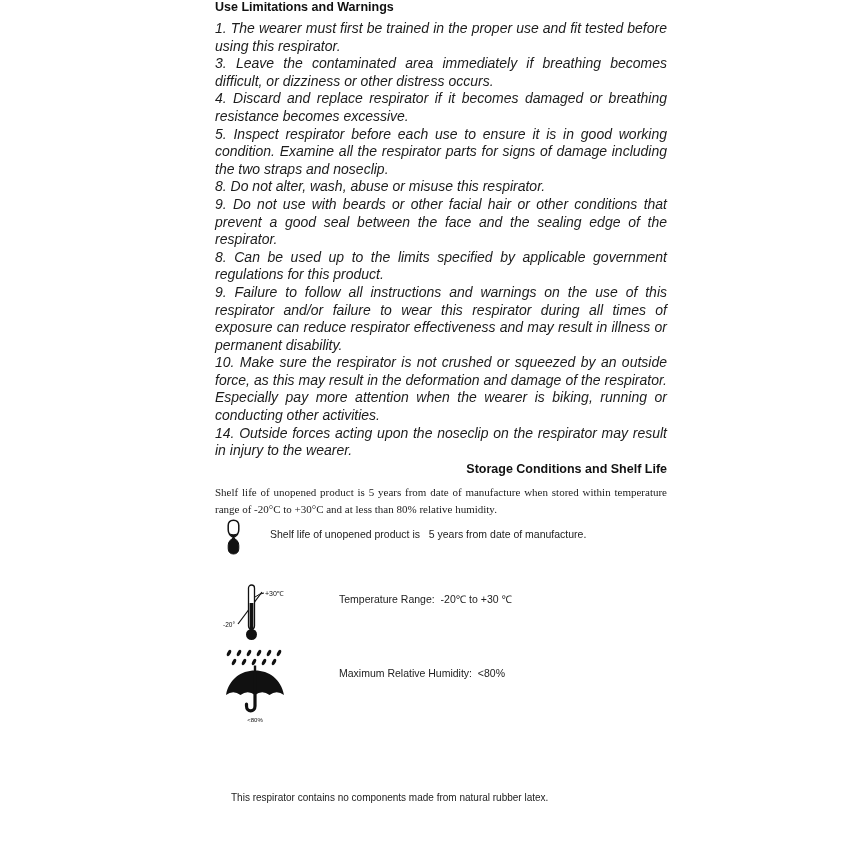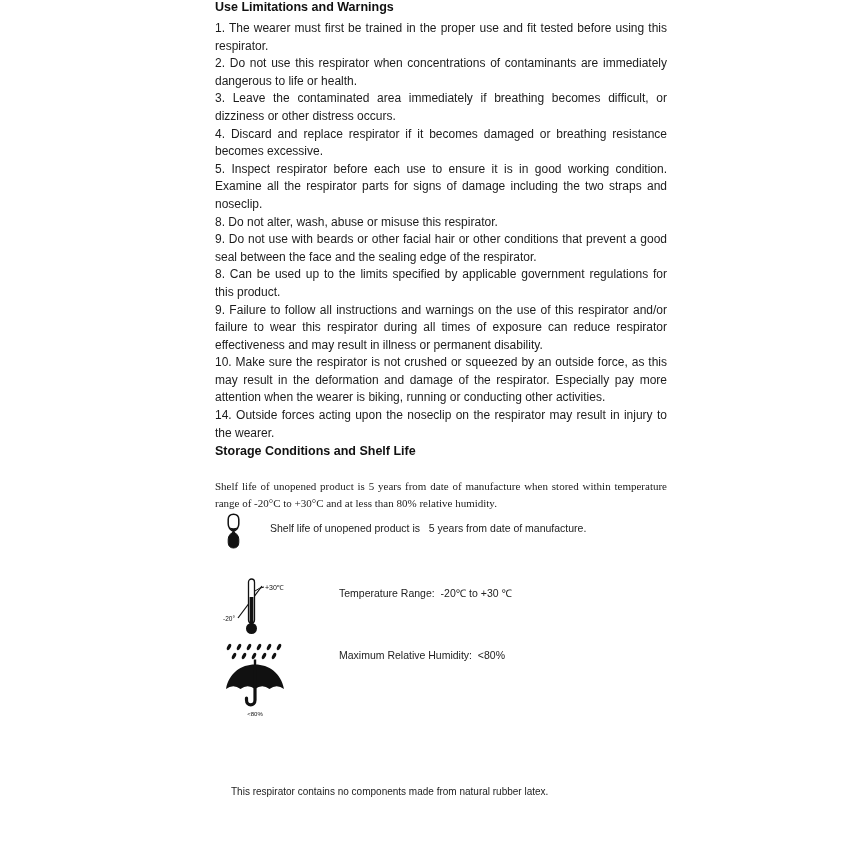--- a/index.html
+++ b/index.html
@@ -14,27 +14,28 @@
     position: absolute;
     left: 215px; top: 0;
     width: 452px;
   }
   .section-heading {
     font-size: 12.5px;
     font-weight: bold;
     margin: 0 0 6px 0;
     color: #111;
   }
-  .storage-heading { margin-top: 2px; margin-bottom: 20px; }
+  .storage-heading { margin-top: 2px; margin-bottom: 8px; text-align: right; }
   p.item {
     margin: 0;
-    font-size: 12px;
+    font-size: 14px;
     line-height: 17.6px;
     text-align: justify;
     color: #1c1c1c;
+    font-style: italic;
   }
   p.serif-intro {
     margin: 0;
     font-family: "Liberation Serif", serif;
     font-size: 11px;
     line-height: 17px;
     text-align: justify;
     color: #1c1c1c;
   }
   .icon-area {
@@ -59,21 +60,20 @@
   }
 </style>
 </head>
 <body>
 
 <div class="doc">
 
   <h1 class="section-heading">Use Limitations and Warnings</h1>
 
   <p class="item">1. The wearer must first be trained in the proper use and fit tested before using this respirator.</p>
-  <p class="item">2. Do not use this respirator when concentrations of contaminants are immediately dangerous to life or health.</p>
   <p class="item">3. Leave the contaminated area immediately if breathing becomes difficult, or dizziness or other distress occurs.</p>
   <p class="item">4. Discard and replace respirator if it becomes damaged or breathing resistance becomes excessive.</p>
   <p class="item">5. Inspect respirator before each use to ensure it is in good working condition. Examine all the respirator parts for signs of damage including the two straps and noseclip.</p>
   <p class="item">8. Do not alter, wash, abuse or misuse this respirator.</p>
   <p class="item">9. Do not use with beards or other facial hair or other conditions that prevent a good seal between the face and the sealing edge of the respirator.</p>
   <p class="item">8. Can be used up to the limits specified by applicable government regulations for this product.</p>
   <p class="item">9. Failure to follow all instructions and warnings on the use of this respirator and/or failure to wear this respirator during all times of exposure can reduce respirator effectiveness and may result in illness or permanent disability.</p>
   <p class="item">10. Make sure the respirator is not crushed or squeezed by an outside force, as this may result in the deformation and damage of the respirator. Especially pay more attention when the wearer is biking, running or conducting other activities.</p>
   <p class="item">14. Outside forces acting upon the noseclip on the respirator may result in injury to the wearer.</p>
 
@@ -113,19 +113,19 @@
         <ellipse rx="1.7" ry="3.4" transform="translate(22,14) rotate(28)"></ellipse>
         <ellipse rx="1.7" ry="3.4" transform="translate(32,14) rotate(28)"></ellipse>
         <ellipse rx="1.7" ry="3.4" transform="translate(42,14) rotate(28)"></ellipse>
         <ellipse rx="1.7" ry="3.4" transform="translate(52,14) rotate(28)"></ellipse>
       </g>
       <rect x="31.8" y="17.5" width="2.4" height="6" fill="#111"></rect>
       <path d="M4,47 C7,31 19,22.5 33,22.5 C47,22.5 59,31 62,47 Q54.7,41.5 47.5,47 Q40.2,41.5 33,47 Q25.7,41.5 18.5,47 Q11.2,41.5 4,47 Z" fill="#111"></path>
       <path d="M33,24 L33,58 C33,64.5 24.5,64.5 24.5,58 L24.5,56" fill="none" stroke="#111" stroke-width="3.2" stroke-linecap="round"></path>
       <text x="33" y="74" text-anchor="middle" font-size="6">&lt;80%</text>
     </svg>
-    <div class="icon-label abs" style="left:124px; top:137px;">Maximum Relative Humidity:  &lt;80%</div>
+    <div class="icon-label abs" style="left:124px; top:149px;">Maximum Relative Humidity:  &lt;80%</div>
 
   </div>
 
   <p class="latex-note">This respirator contains no components made from natural rubber latex.</p>
 
 </div>
 
 </body></html>

